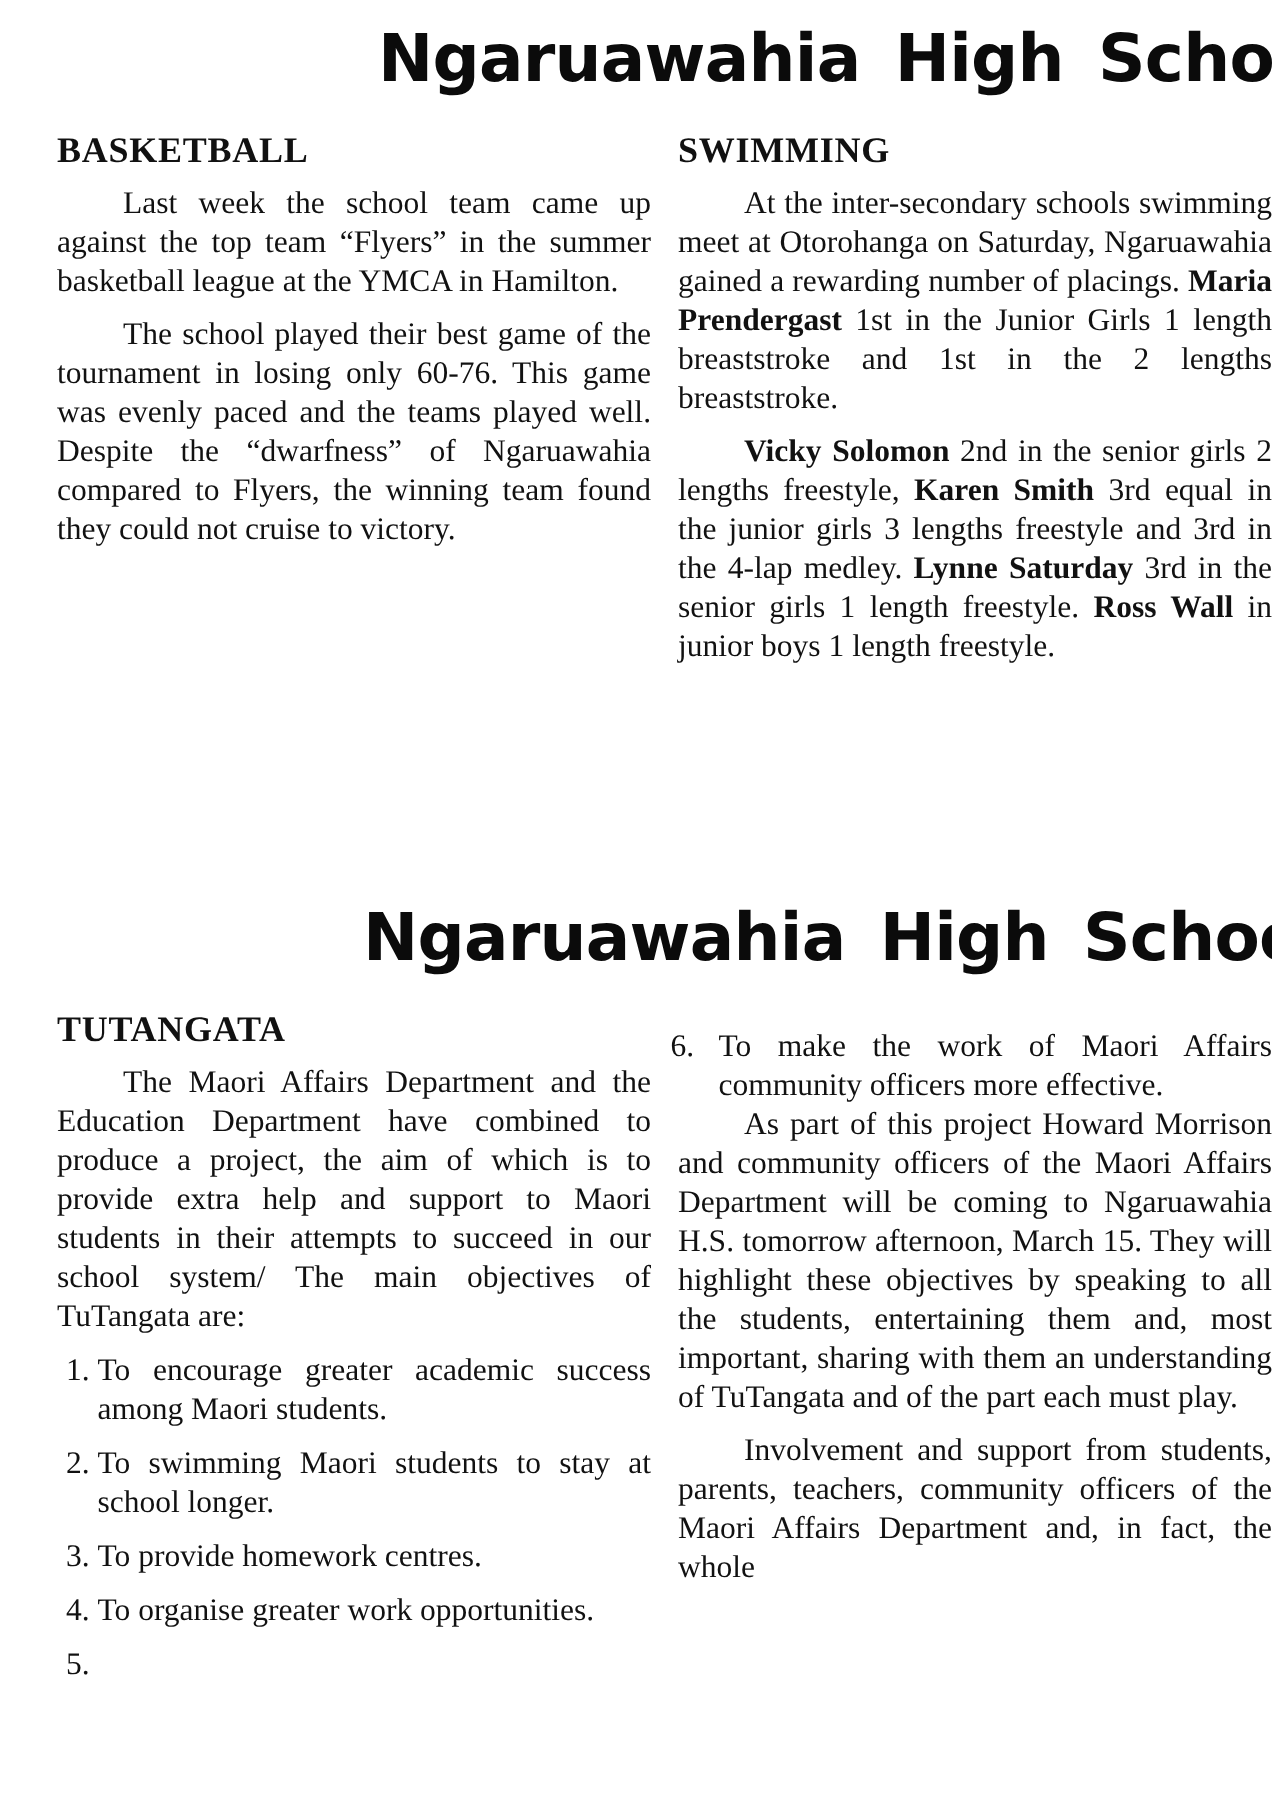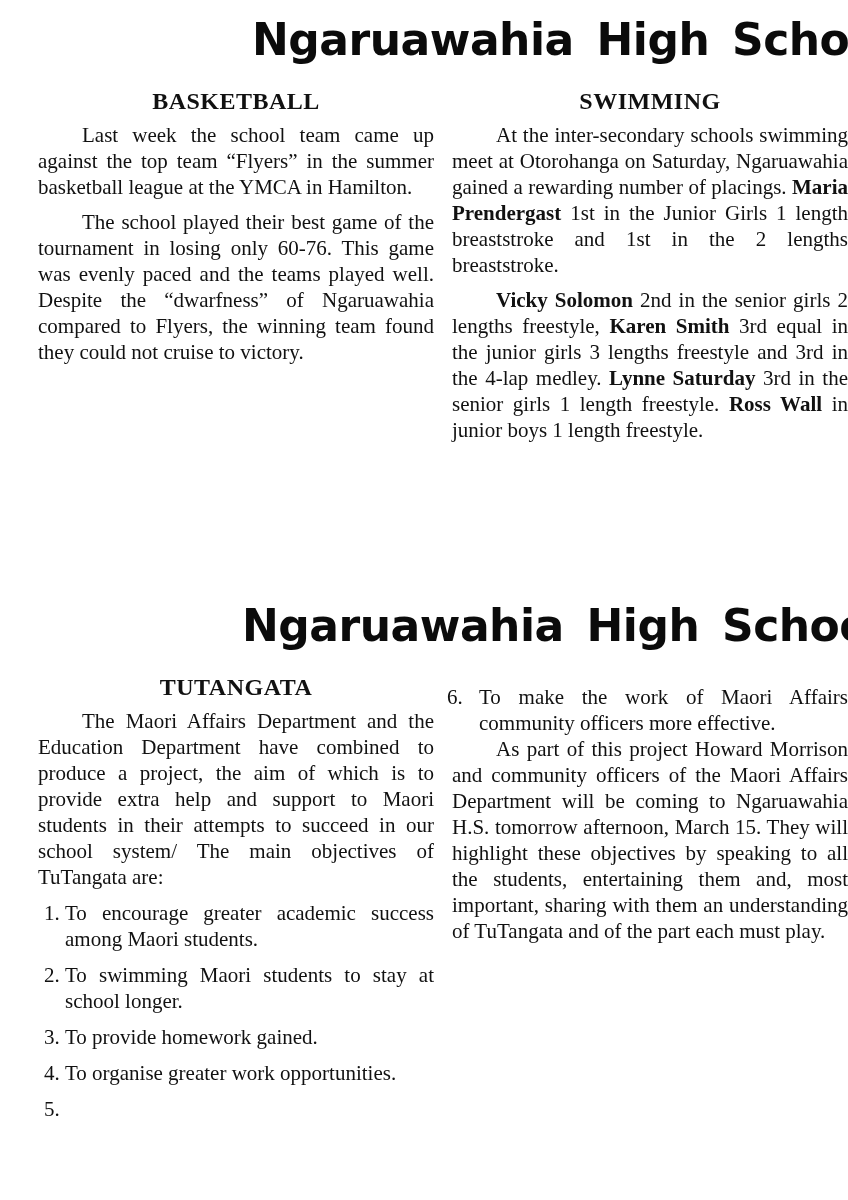--- a/index.html
+++ b/index.html
@@ -25,21 +25,21 @@
   }
   #sec1 { top:88px; }
   #sec2 { top:674px; }
 
   .col {
     width:396px;
     font-family:"Liberation Serif", serif;
     font-size:21px; line-height:26px; color:#111111;
   }
   .col-heading {
-    margin:0 0 8px 0; text-align:center;
+    margin:0 0 8px 0; 
     font-size:24px; font-weight:700; letter-spacing:0.5px;
     font-family:"Liberation Serif", serif;
   }
   p.body {
     margin:0 0 9px 0;
     text-align:justify; text-indent:44px;
   }
   p.body b { font-weight:700; }
   
   .cut { text-align-last:justify; }
@@ -86,33 +86,34 @@
       <h2 class="col-heading">TUTANGATA</h2>
       <p class="body">The Maori Affairs Department and the Education Department have combined to produce a project, the aim of which is to provide extra help and support to Maori students in their attempts to succeed in our school system/ The main objectives of TuTangata are:</p>
 
       <div class="num-item">
         <span class="num">1.</span><span>To encourage greater academic success among Maori students.</span>
       </div>
       <div class="num-item">
         <span class="num">2.</span><span>To swimming Maori students to stay at school longer.</span>
       </div>
       <div class="num-item">
-        <span class="num">3.</span><span>To provide homework gained.</span>
+        <span class="num">3.</span><span>To provide homework centres.</span>
       </div>
       <div class="num-item">
         <span class="num">4.</span><span>To organise greater work opportunities.</span>
       </div>
       <div class="num-item cut">
         <span class="num">5.</span>
       </div>
     </div>
 
     <div class="col">
 
       <div class="num-item item6 after-cont">
         <span class="num">6.</span><span>To make the work of Maori Affairs community officers more effective.</span>
       </div>
 
       <p class="body after-list">As part of this project Howard Morrison and community officers of the Maori Affairs Department will be coming to Ngaruawahia H.S. tomorrow afternoon, March 15. They will highlight these objectives by speaking to all the students, entertaining them and, most important, sharing with them an understanding of TuTangata and of the part each must play.</p>
+      <p class="body cut">Involvement and support from students, parents, teachers, community officers of the Maori Affairs Department and, in fact, the whole</p>
     </div>
   </div>
 
 </div>
 
 </body></html>

